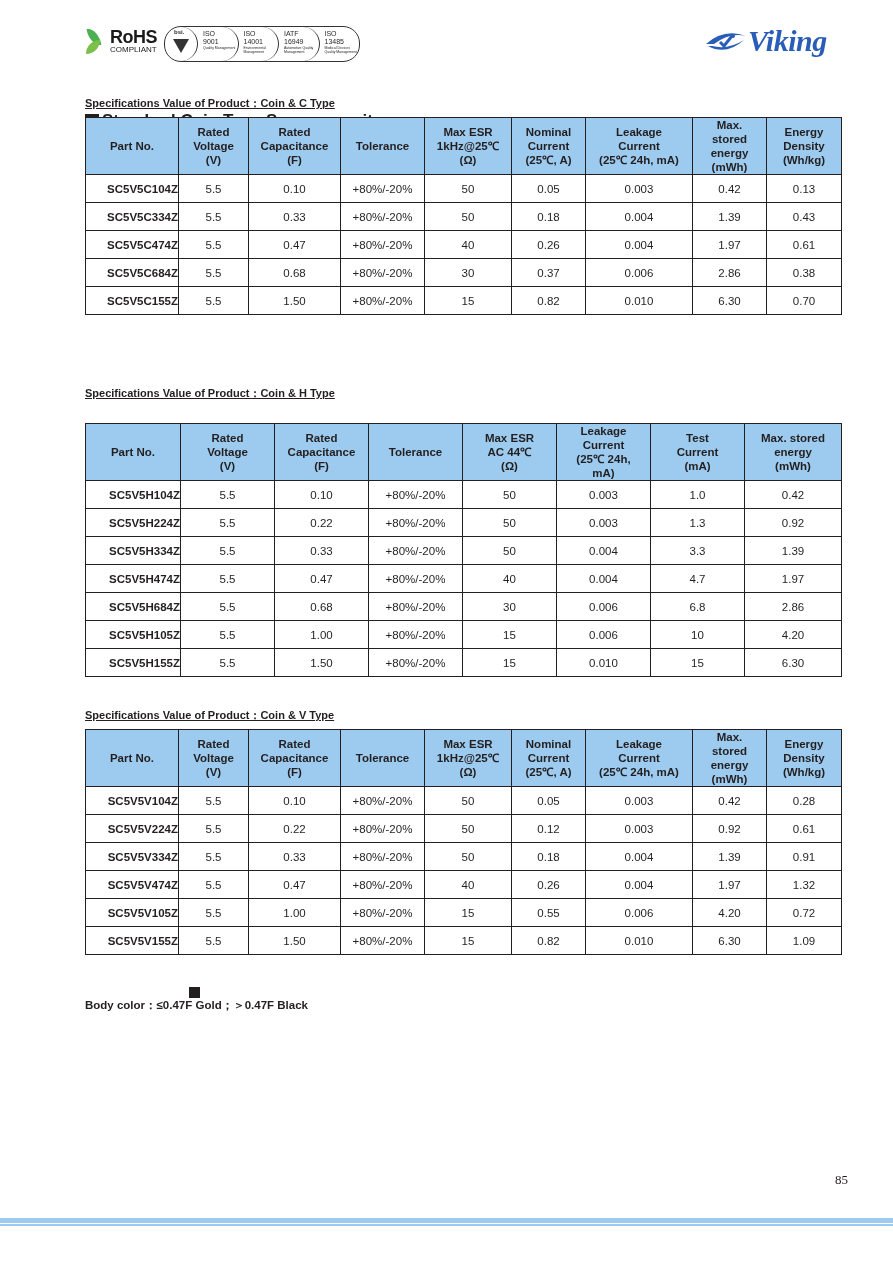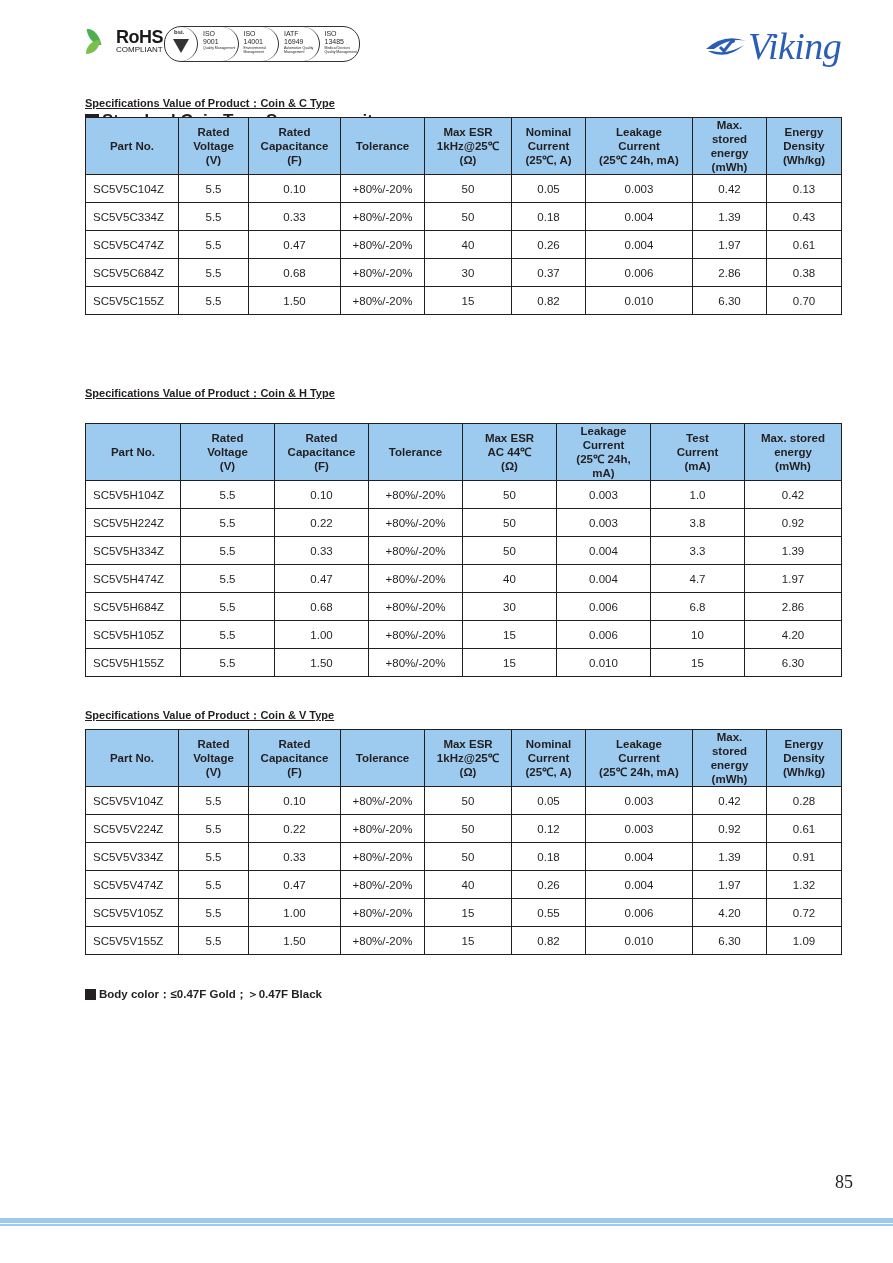--- a/index.html
+++ b/index.html
@@ -2,46 +2,46 @@
 <html><head>
 <meta charset="utf-8">
 <style>
   html, body { margin: 0; padding: 0; background: #ffffff; }
   body { width: 893px; height: 1263px; position: relative; font-family: "Liberation Sans", sans-serif; color: #231f20; overflow: hidden; }
   .header { position: absolute; left: 0; top: 0; width: 893px; height: 70px; }
   .rohs { position: absolute; left: 86px; top: 26px; display: flex; align-items: center; }
   .rohs-leaf { width: 18px; height: 30px; position: relative; }
   .rohs-leaf .l1 { position: absolute; left: 2px; top: 2px; width: 12px; height: 18px; background: #4caf50; border-radius: 0 100% 0 100%; transform: rotate(-10deg); }
   .rohs-leaf .l2 { position: absolute; left: 0px; top: 14px; width: 14px; height: 14px; background: #7cc04b; border-radius: 100% 0 100% 0; }
-  .rohs-text { margin-left: 12px; line-height: 1; }
+  .rohs-text { margin-left: 6px; line-height: 1; }
   .rohs-text .big { font-size: 18px; font-weight: bold; color: #1a1a1a; letter-spacing: -0.5px; }
   .rohs-text .small { font-size: 8px; color: #1a1a1a; }
   .iso-group { position: absolute; left: 164px; top: 26px; height: 34px; width: 194px; border: 1px solid #333; border-radius: 17px; display: flex; align-items: center; overflow: hidden; }
   .iso-bsi { width: 32px; height: 34px; position: relative; border-right: 1px solid #333; border-radius: 0 17px 17px 0; }
   .iso-bsi .bsi-t { position: absolute; left: 9px; top: 2px; font-size: 6px; font-weight: bold; }
   .iso-bsi .tri { position: absolute; left: 8px; top: 12px; width: 0; height: 0; border-left: 8px solid transparent; border-right: 8px solid transparent; border-top: 14px solid #333; }
   .iso-cell { flex: 1; height: 34px; border-right: 1px solid #333; border-radius: 0 17px 17px 0; padding-left: 5px; box-sizing: border-box; font-size: 7px; line-height: 8px; padding-top: 3px; }
   .iso-cell:last-child { border-right: none; }
   .iso-cell .tiny { font-size: 3.5px; line-height: 4px; }
   .viking { position: absolute; left: 704px; top: 24px; display: flex; align-items: center; }
   .viking-eye { width: 44px; height: 26px; position: relative; }
-  .viking-text { font-family: "Liberation Serif", serif; font-style: italic; font-weight: normal; font-size: 38px; color: #2a5db8; letter-spacing: -0.5px; }
+  .viking-text { font-family: "Liberation Serif", serif; font-style: italic; font-weight: bold; font-size: 30px; color: #2a5db8; letter-spacing: -0.5px; }
   .page-title { position: absolute; left: 85px; top: 67px; font-size: 17px; font-weight: bold; display: flex; align-items: center; margin-top: 44px; }
   .sq { display: inline-block; width: 14px; height: 14px; background: #231f20; margin-right: 3px; }
   .section-title { position: absolute; left: 85px; font-size: 11px; font-weight: bold; text-decoration: underline; }
   table.spec { position: absolute; left: 85px; width: 756px; border-collapse: collapse; table-layout: fixed; font-size: 11.5px; }
   table.spec th { background: #9dcbef; font-weight: bold; font-size: 11.5px; line-height: 14px; border: 1px solid #231f20; text-align: center; vertical-align: middle; padding: 0 2px; color: #231f20; }
   table.spec td { border: 1px solid #231f20; text-align: center; height: 27px; padding: 0; color: #231f20; }
-  table.spec td.left { text-align: left; padding-left: 7px; }
+  table.spec td.left { text-align: right; padding-left: 7px; font-weight: bold; }
   table.spec tr.hdr th { height: 55px; }
-  .note { position: absolute; left: 85px; top: 987px; font-size: 11.5px; font-weight: bold; display: flex; align-items: center; }
+  .note { position: absolute; left: 85px; top: 987px; font-size: 11.5px; font-weight: bold; display: flex; align-items: center; flex-direction: column; }
   .note .sq { width: 11px; height: 11px; }
   .footer-band1 { position: absolute; left: 0; top: 1218px; width: 893px; height: 5px; background: #9dcbef; }
   .footer-band2 { position: absolute; left: 0; top: 1224px; width: 893px; height: 2px; background: #9dcbef; }
-  .page-num { position: absolute; left: 835px; top: 1172px; font-family: "Liberation Serif", serif; font-size: 18px; color: #231f20; }
+  .page-num { position: absolute; left: 835px; top: 1172px; font-family: "Liberation Serif", serif; font-size: 13px; color: #231f20; }
 </style>
 </head>
 <body>
 
 <div class="header">
   <div class="rohs">
     <div class="rohs-leaf">
         <div class="l1"></div>
         <div class="l2"></div>
       </div>
@@ -274,21 +274,21 @@
         <td>1.0</td>
         <td>0.42</td>
       </tr>
       <tr>
         <td class="left">SC5V5H224Z</td>
         <td>5.5</td>
         <td>0.22</td>
         <td>+80%/-20%</td>
         <td>50</td>
         <td>0.003</td>
-        <td>3.8</td>
+        <td>1.3</td>
         <td>0.92</td>
       </tr>
       <tr>
         <td class="left">SC5V5H334Z</td>
         <td>5.5</td>
         <td>0.33</td>
         <td>+80%/-20%</td>
         <td>50</td>
         <td>0.004</td>
         <td>3.3</td>

